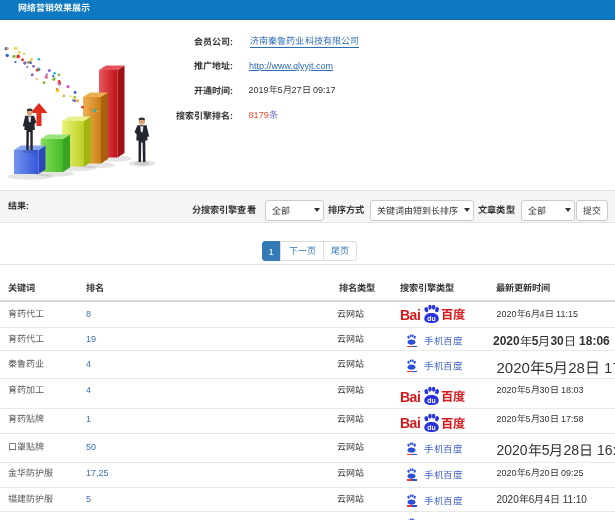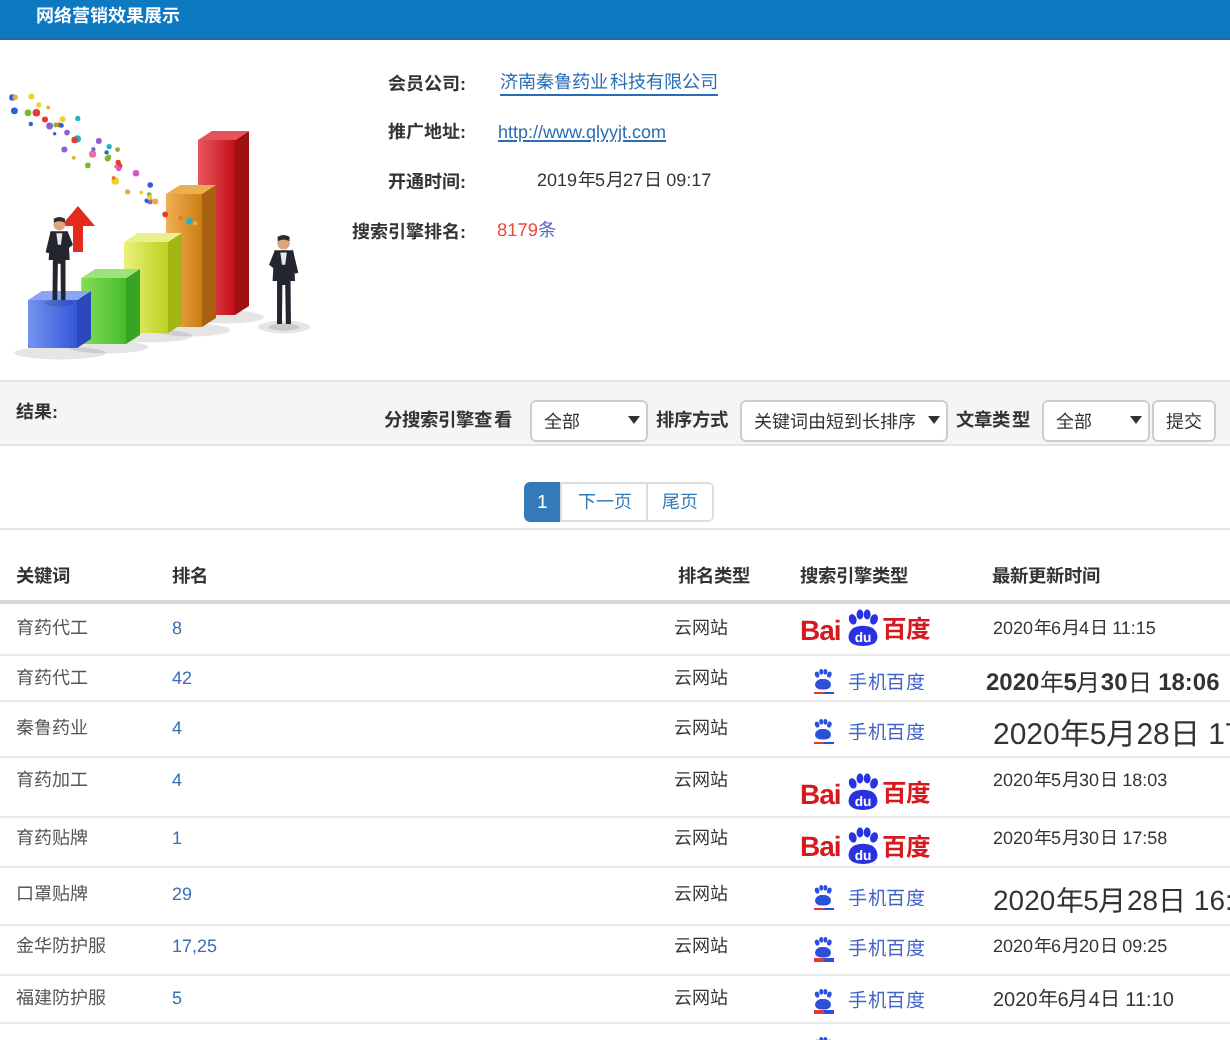--- a/index.html
+++ b/index.html
@@ -191,21 +191,21 @@
       </svg><svg class="c" viewBox="0 -880 1000 1000">
         <use href="#r6709"></use>
       </svg><svg class="c" viewBox="0 -880 1000 1000">
         <use href="#r9650"></use>
       </svg><svg class="c" viewBox="0 -880 1000 1000">
         <use href="#r516C"></use>
       </svg><svg class="c" viewBox="0 -880 1000 1000">
         <use href="#r53F8"></use>
       </svg></div>
 <div class="t" style="left:249px;top:60.8px;font-size:9px;color:#2a6cb5;"><span style="text-decoration:underline">http://www.qlyyjt.com</span></div>
-<div class="t" style="left:248.5px;top:85.3px;font-size:9px;color:#333;margin-left:20px;">2019<svg class="c" viewBox="0 -880 1000 1000">
+<div class="t" style="left:248.5px;top:85.3px;font-size:9px;color:#333;">2019<svg class="c" viewBox="0 -880 1000 1000">
         <use href="#r5E74"></use>
       </svg>5<svg class="c" viewBox="0 -880 1000 1000">
         <use href="#r6708"></use>
       </svg>27<svg class="c" viewBox="0 -880 1000 1000">
         <use href="#r65E5"></use>
       </svg> 09:17</div>
 <div class="t" style="left:248.5px;top:110.2px;font-size:9.2px;color:#5668c6;"><span style="color:#ee4b33">8179</span><svg class="c" viewBox="0 -880 1000 1000">
         <use href="#r6761"></use>
       </svg></div>
 <div style="position:absolute;left:0px;top:190px;width:615px;height:33px;background:#f5f5f5;border-top:1px solid #e3e3e3;border-bottom:1px solid #e3e3e3;box-sizing:border-box;"></div>
@@ -405,21 +405,21 @@
       </svg> 11:15</div>
 <div class="t" style="left:8px;top:334.3px;font-size:9px;color:#555;"><svg class="c" viewBox="0 -880 1000 1000">
         <use href="#r80B2"></use>
       </svg><svg class="c" viewBox="0 -880 1000 1000">
         <use href="#r836F"></use>
       </svg><svg class="c" viewBox="0 -880 1000 1000">
         <use href="#r4EE3"></use>
       </svg><svg class="c" viewBox="0 -880 1000 1000">
         <use href="#r5DE5"></use>
       </svg></div>
-<div class="t" style="left:86px;top:334.3px;font-size:9px;color:#3a70b2;">42</div>
+<div class="t" style="left:86px;top:334.3px;font-size:9px;color:#3a70b2;">19</div>
 <div class="t" style="left:337px;top:334.3px;font-size:9px;color:#333;"><svg class="c" viewBox="0 -880 1000 1000">
         <use href="#r4E91"></use>
       </svg><svg class="c" viewBox="0 -880 1000 1000">
         <use href="#r7F51"></use>
       </svg><svg class="c" viewBox="0 -880 1000 1000">
         <use href="#r7AD9"></use>
       </svg></div>
 <div style="position:absolute;left:406px;top:334.0px;width:70px;height:14px;white-space:nowrap;">
       <svg style="position:absolute;left:0;top:0" width="11" height="11" viewBox="0 0 100 100">
         <g fill="#2b4fd8">
@@ -581,21 +581,21 @@
       </svg> 17:58</div>
 <div class="t" style="left:8px;top:442.3px;font-size:9px;color:#555;"><svg class="c" viewBox="0 -880 1000 1000">
         <use href="#r53E3"></use>
       </svg><svg class="c" viewBox="0 -880 1000 1000">
         <use href="#r7F69"></use>
       </svg><svg class="c" viewBox="0 -880 1000 1000">
         <use href="#r8D34"></use>
       </svg><svg class="c" viewBox="0 -880 1000 1000">
         <use href="#r724C"></use>
       </svg></div>
-<div class="t" style="left:86px;top:442.3px;font-size:9px;color:#3a70b2;">29</div>
+<div class="t" style="left:86px;top:442.3px;font-size:9px;color:#3a70b2;">50</div>
 <div class="t" style="left:337px;top:442.3px;font-size:9px;color:#333;"><svg class="c" viewBox="0 -880 1000 1000">
         <use href="#r4E91"></use>
       </svg><svg class="c" viewBox="0 -880 1000 1000">
         <use href="#r7F51"></use>
       </svg><svg class="c" viewBox="0 -880 1000 1000">
         <use href="#r7AD9"></use>
       </svg></div>
 <div style="position:absolute;left:406px;top:442.0px;width:70px;height:14px;white-space:nowrap;">
       <svg style="position:absolute;left:0;top:0" width="11" height="11" viewBox="0 0 100 100">
         <g fill="#2b4fd8">

